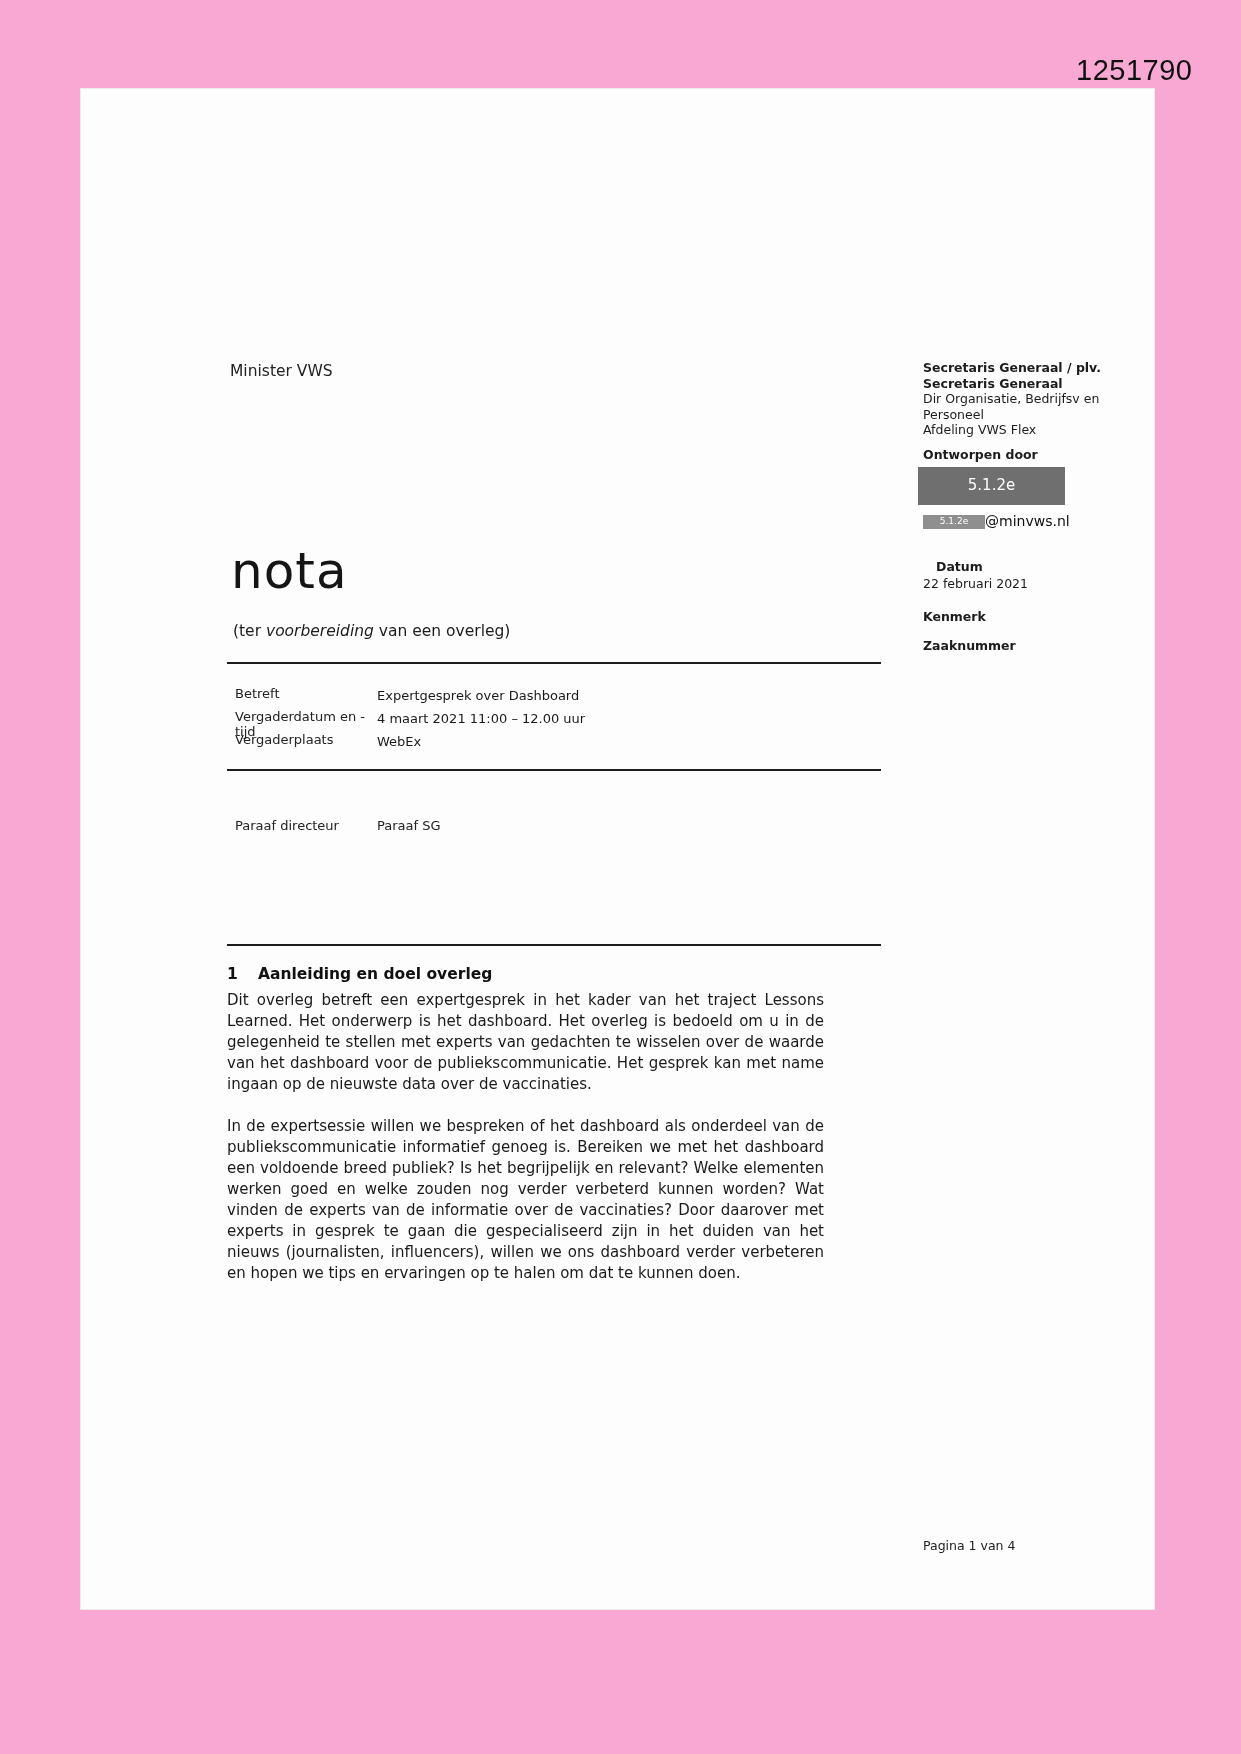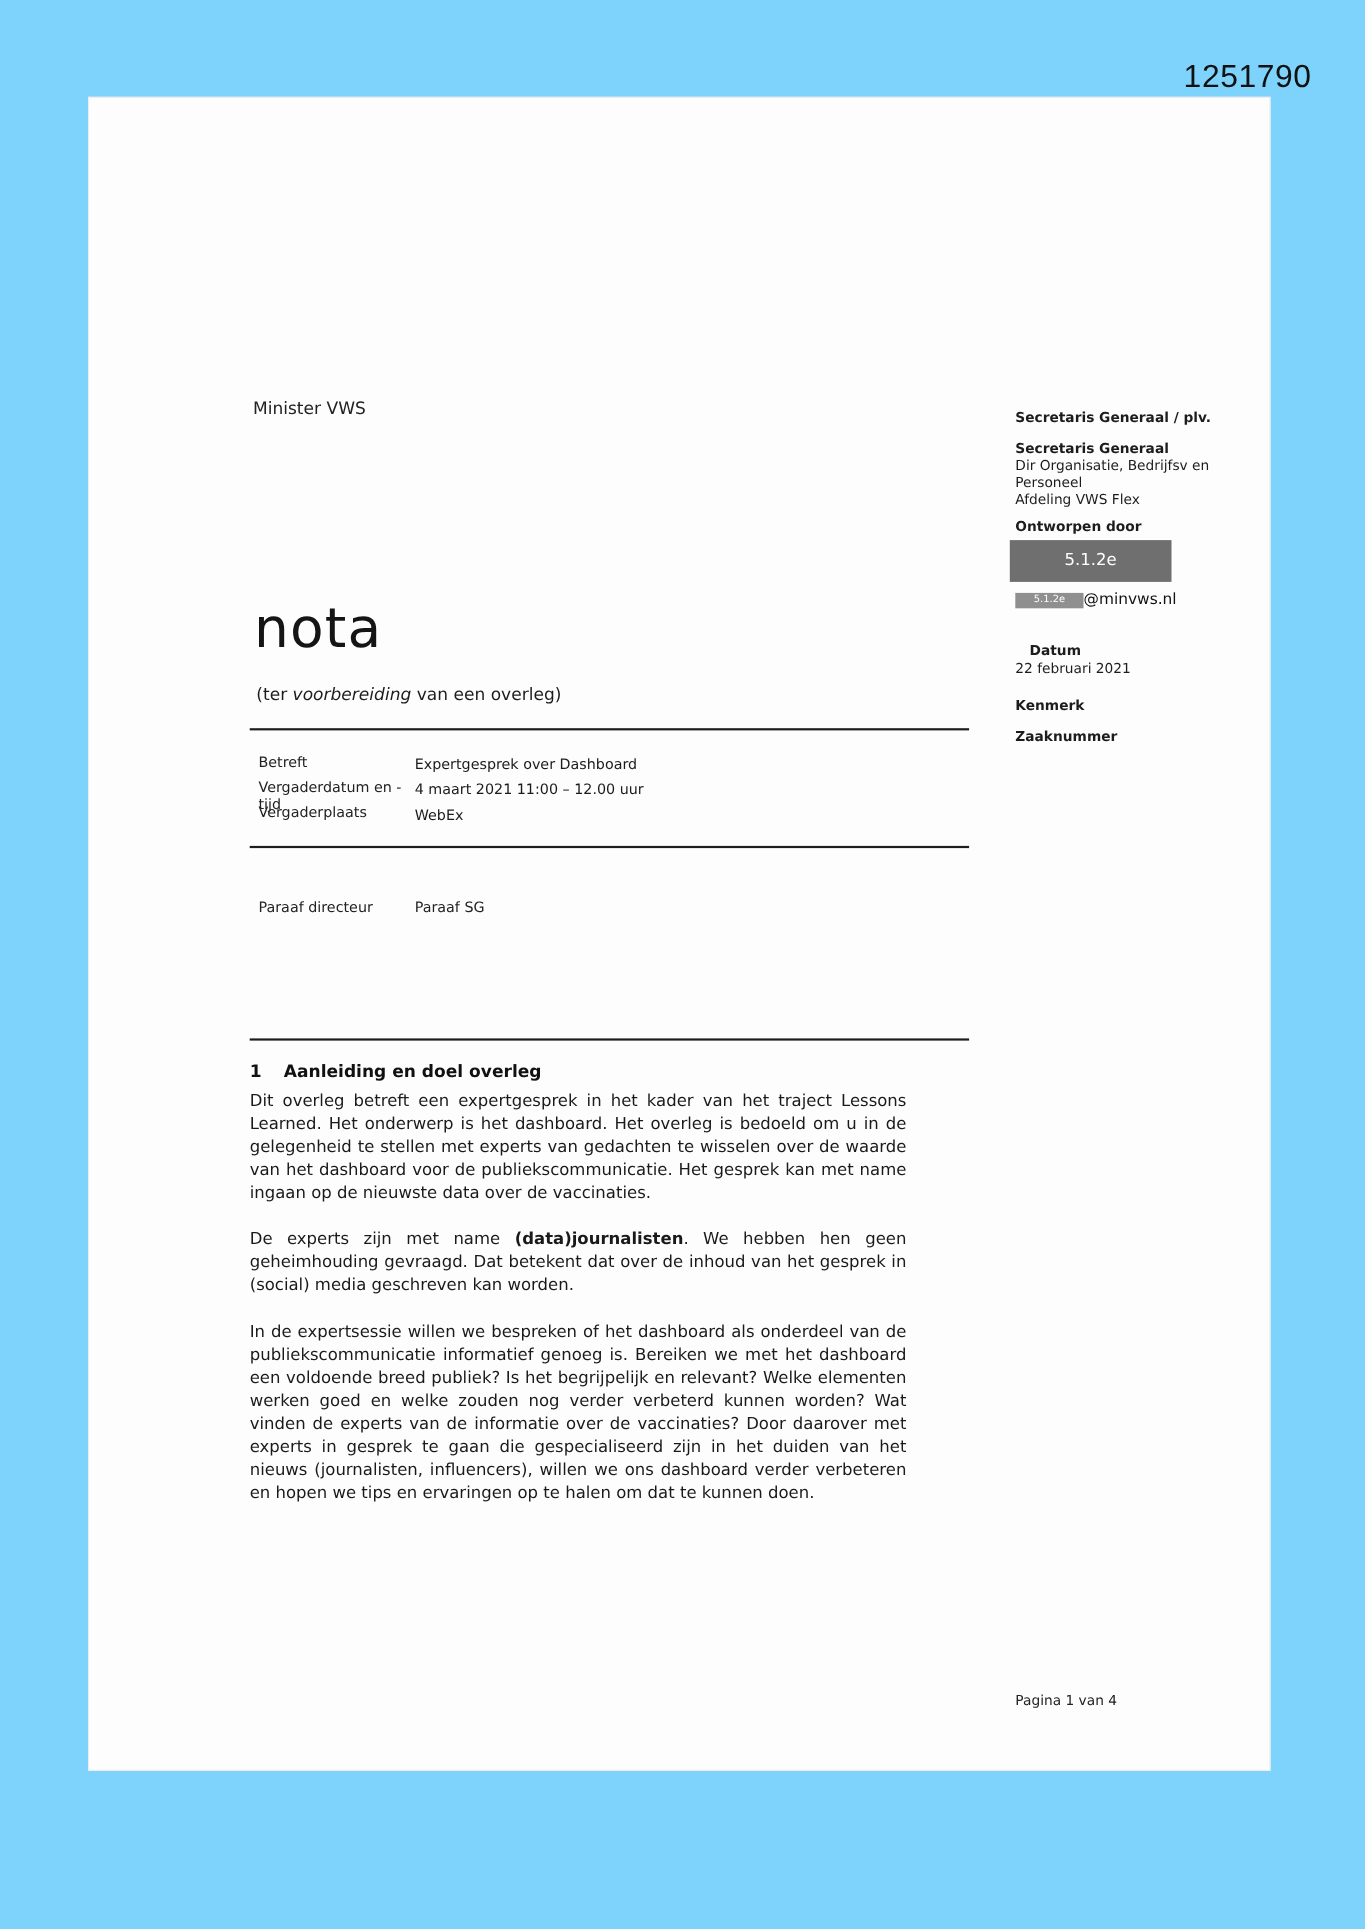--- a/index.html
+++ b/index.html
@@ -1,21 +1,21 @@
 <!DOCTYPE html>
 <html><head>
 <meta charset="utf-8">
 <style>
   * { margin: 0; padding: 0; box-sizing: border-box; }
   html, body { background: #ffffff; }
   #canvas {
     position: relative;
     width: 1241px;
     height: 1754px;
-    background: #7dd3fc;
+    background: #f9a8d4;
     font-family: "DejaVu Sans", sans-serif;
     color: #1a1a1a;
     overflow: hidden;
   }
   .page {
     position: absolute;
     left: 80px; top: 88px;
     width: 1075px; height: 1522px;
     background: #fdfdfd;
     border: 1px solid #ececec;
@@ -44,21 +44,21 @@
   }
   
   .sidebar {
     position: absolute;
     left: 923px; top: 360px;
     width: 180px;
     font-size: 12.5px;
     line-height: 15.5px;
     color: #1c1c1c;
   }
-  .sidebar .bold { font-weight: bold; margin-top: 12px; }
+  .sidebar .bold { font-weight: bold; }
   .sidebar .line { white-space: nowrap; }
   .sb-ontworpen { margin-top: 9px; font-weight: bold; }
   .redaction-big {
     margin-top: 5px;
     margin-left: -5px;
     width: 147px; height: 38px;
     background: #6f6f6f;
     color: #ffffff;
     font-size: 15px;
     display: flex; align-items: center; justify-content: center;
@@ -207,21 +207,20 @@
     </div>
 
     <div class="rule rule-3"></div>
 
     <div class="section-heading">
       <span class="section-number">1</span><span>Aanleiding en doel overleg</span>
     </div>
 
     <div class="body-copy">
       <p>Dit overleg betreft een expertgesprek in het kader van het traject Lessons Learned. Het onderwerp is het dashboard. Het overleg is bedoeld om u in de gelegenheid te stellen met experts van gedachten te wisselen over de waarde van het dashboard voor de publiekscommunicatie. Het gesprek kan met name ingaan op de nieuwste data over de vaccinaties.</p>
-      <p><span>De experts zijn met name </span><span class="b">(data)journalisten</span><span>. We hebben hen geen geheimhouding gevraagd. Dat betekent dat over de inhoud van het gesprek in (social) media geschreven kan worden.</span></p>
       <p>In de expertsessie willen we bespreken of het dashboard als onderdeel van de publiekscommunicatie informatief genoeg is. Bereiken we met het dashboard een voldoende breed publiek? Is het begrijpelijk en relevant? Welke elementen werken goed en welke zouden nog verder verbeterd kunnen worden? Wat vinden de experts van de informatie over de vaccinaties? Door daarover met experts in gesprek te gaan die gespecialiseerd zijn in het duiden van het nieuws (journalisten, influencers), willen we ons dashboard verder verbeteren en hopen we tips en ervaringen op te halen om dat te kunnen doen.</p>
     </div>
 
   </div>
 
   <div class="footer-page">Pagina 1 van 4</div>
 
 </div>
 
 </body></html>

